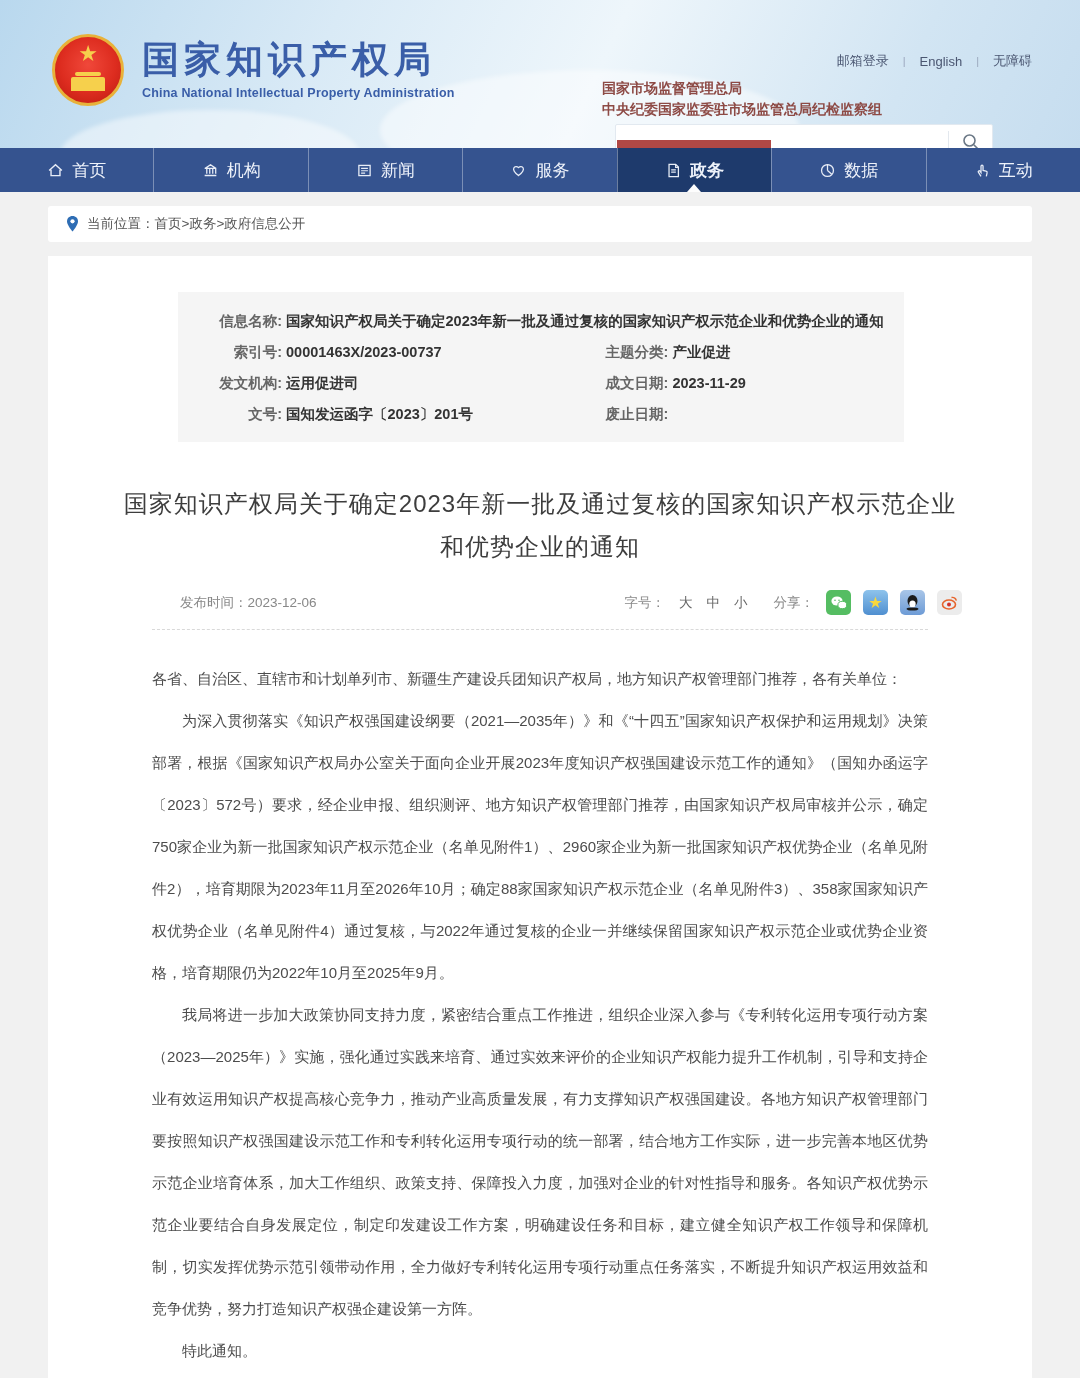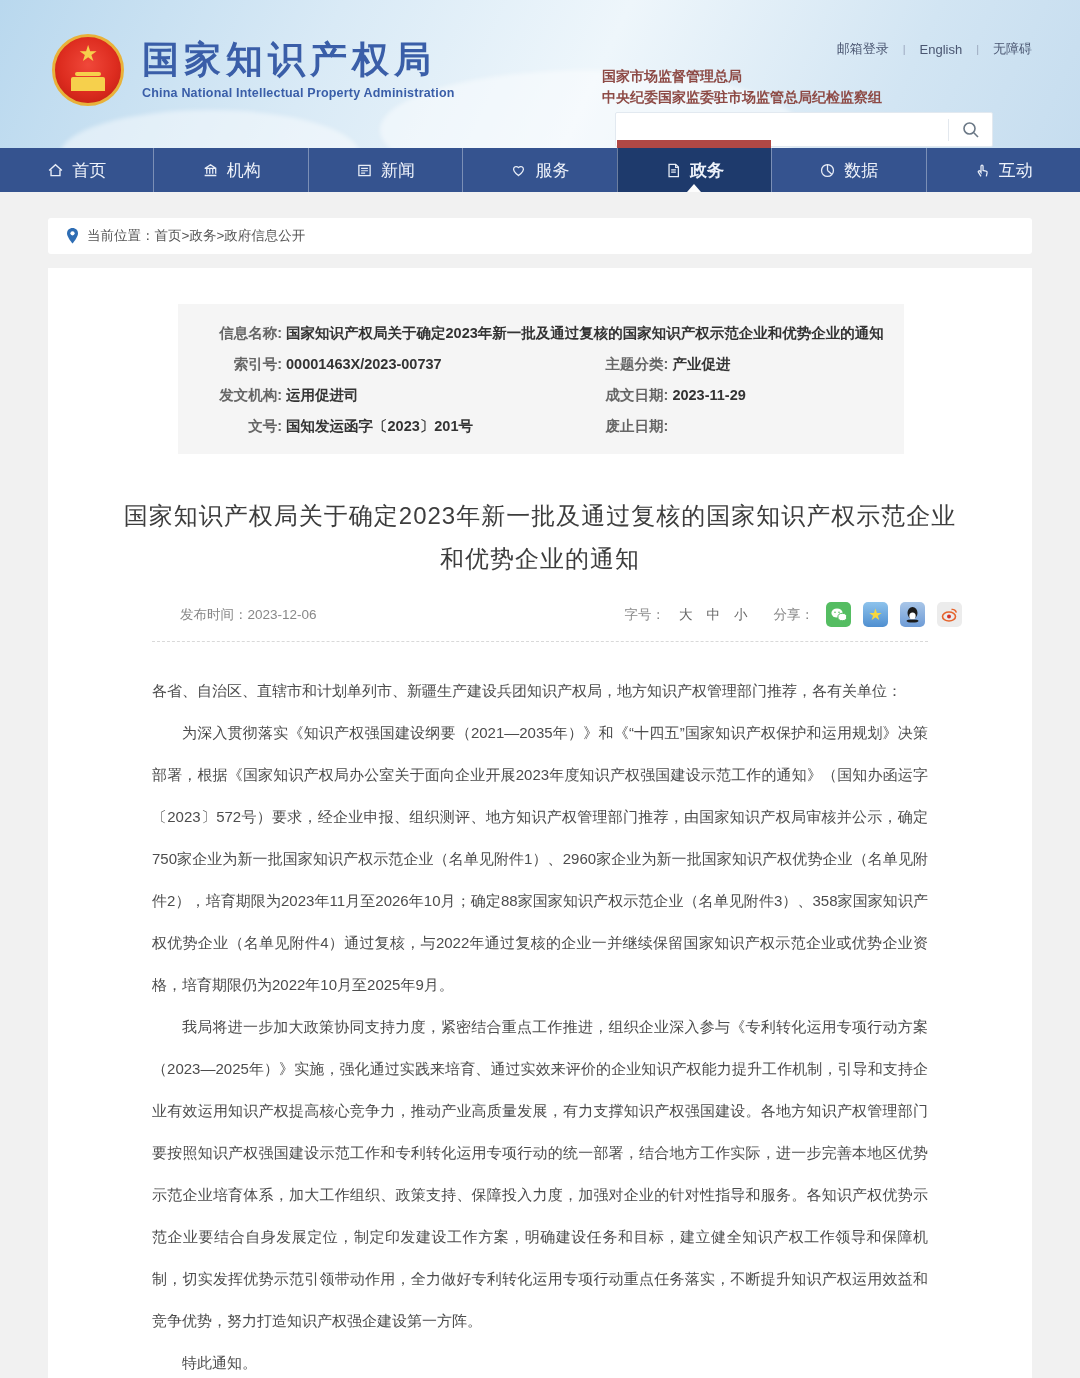--- a/index.html
+++ b/index.html
@@ -28,21 +28,21 @@
     border:3px solid #e8b23a;
     position:relative; flex:0 0 auto;
   }
   .emblem .star-big { position:absolute; top:6px; left:50%; transform:translateX(-50%); color:#f6d04c; font-size:22px; line-height:22px; }
   .emblem .gate { position:absolute; bottom:12px; left:50%; transform:translateX(-50%); width:34px; height:14px; background:#f6d04c; border-radius:2px 2px 0 0; }
   .emblem .gate::before { content:""; position:absolute; top:-5px; left:4px; right:4px; height:4px; background:#f6d04c; border-radius:2px; }
   .logo-text { margin-left:18px; }
   .logo-title { font-size:37px; font-weight:bold; color:#3a5ea8; letter-spacing:5px; line-height:40px; }
   .logo-sub { font-size:12.5px; color:#3a5ea8; font-weight:bold; margin-top:6px; letter-spacing:.2px; }
 
-  .header-right { position:absolute; right:48px; top:40px; width:400px; text-align:left; }
+  .header-right { position:absolute; right:48px; top:52px; width:400px; text-align:left; }
   .top-links { display:flex; justify-content:flex-end; gap:14px; font-size:13px; color:#4a5671; align-items:center; margin-bottom:12px; }
   .top-links .tlink { cursor:pointer; }
   .top-links .sep { color:#9aa7bd; font-size:11px; }
   .supervisor { font-size:14px; color:#8d4a45; line-height:21px; font-weight:bold; position:absolute; left:-30px; top:26px; width:430px; }
   .search-box {
     position:absolute; left:-17px; top:72px; width:378px; height:35px;
     background:#ffffff; border:1px solid #e2e9f0; border-radius:2px;
     display:flex; align-items:center;
   }
   .search-input {
@@ -66,21 +66,21 @@
   .nav-item.active::before {
     content:""; position:absolute; top:-8px; left:-1px; right:0; height:8px; background:#b04845;
   }
   .nav-item.active::after {
     content:""; position:absolute; bottom:0; left:50%; transform:translateX(-50%);
     border-left:7px solid transparent; border-right:7px solid transparent; border-bottom:8px solid #fdfdfd;
   }
 
   
   .breadcrumb {
-    margin:26px 48px 0; height:36px; background:#ffffff; border-radius:3px;
+    margin:14px 48px 0; height:36px; background:#ffffff; border-radius:3px;
     display:flex; align-items:center; padding:0 18px; font-size:13.5px; color:#555;
   }
   .breadcrumb .crumb-prefix { margin-left:8px; color:#555; }
   .breadcrumb .crumb-path { color:#555; cursor:pointer; }
 
   
   .content-card {
     margin:14px 48px 0; background:#ffffff; min-height:1140px; position:relative;
     padding:36px 0 30px;
   }

